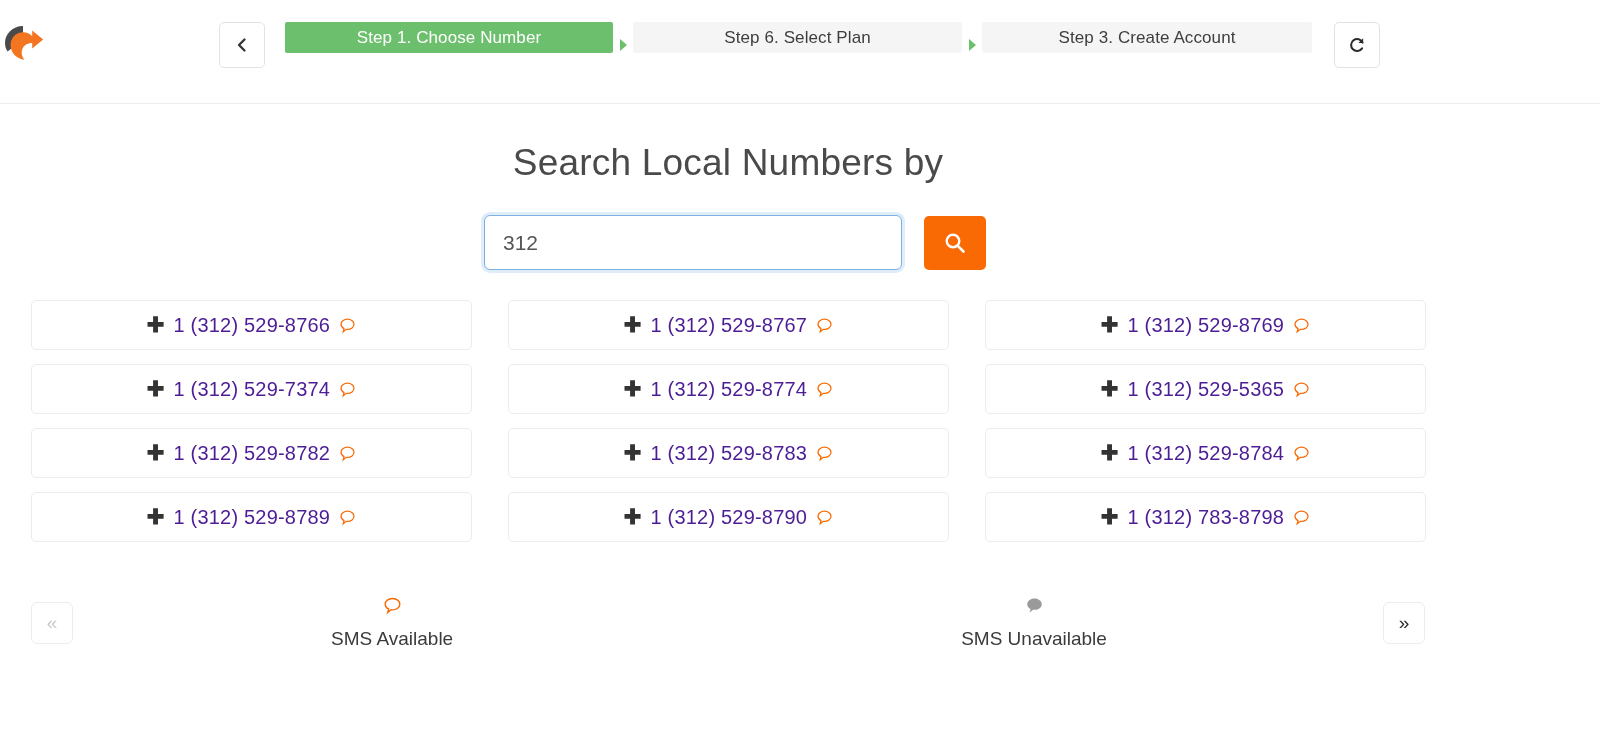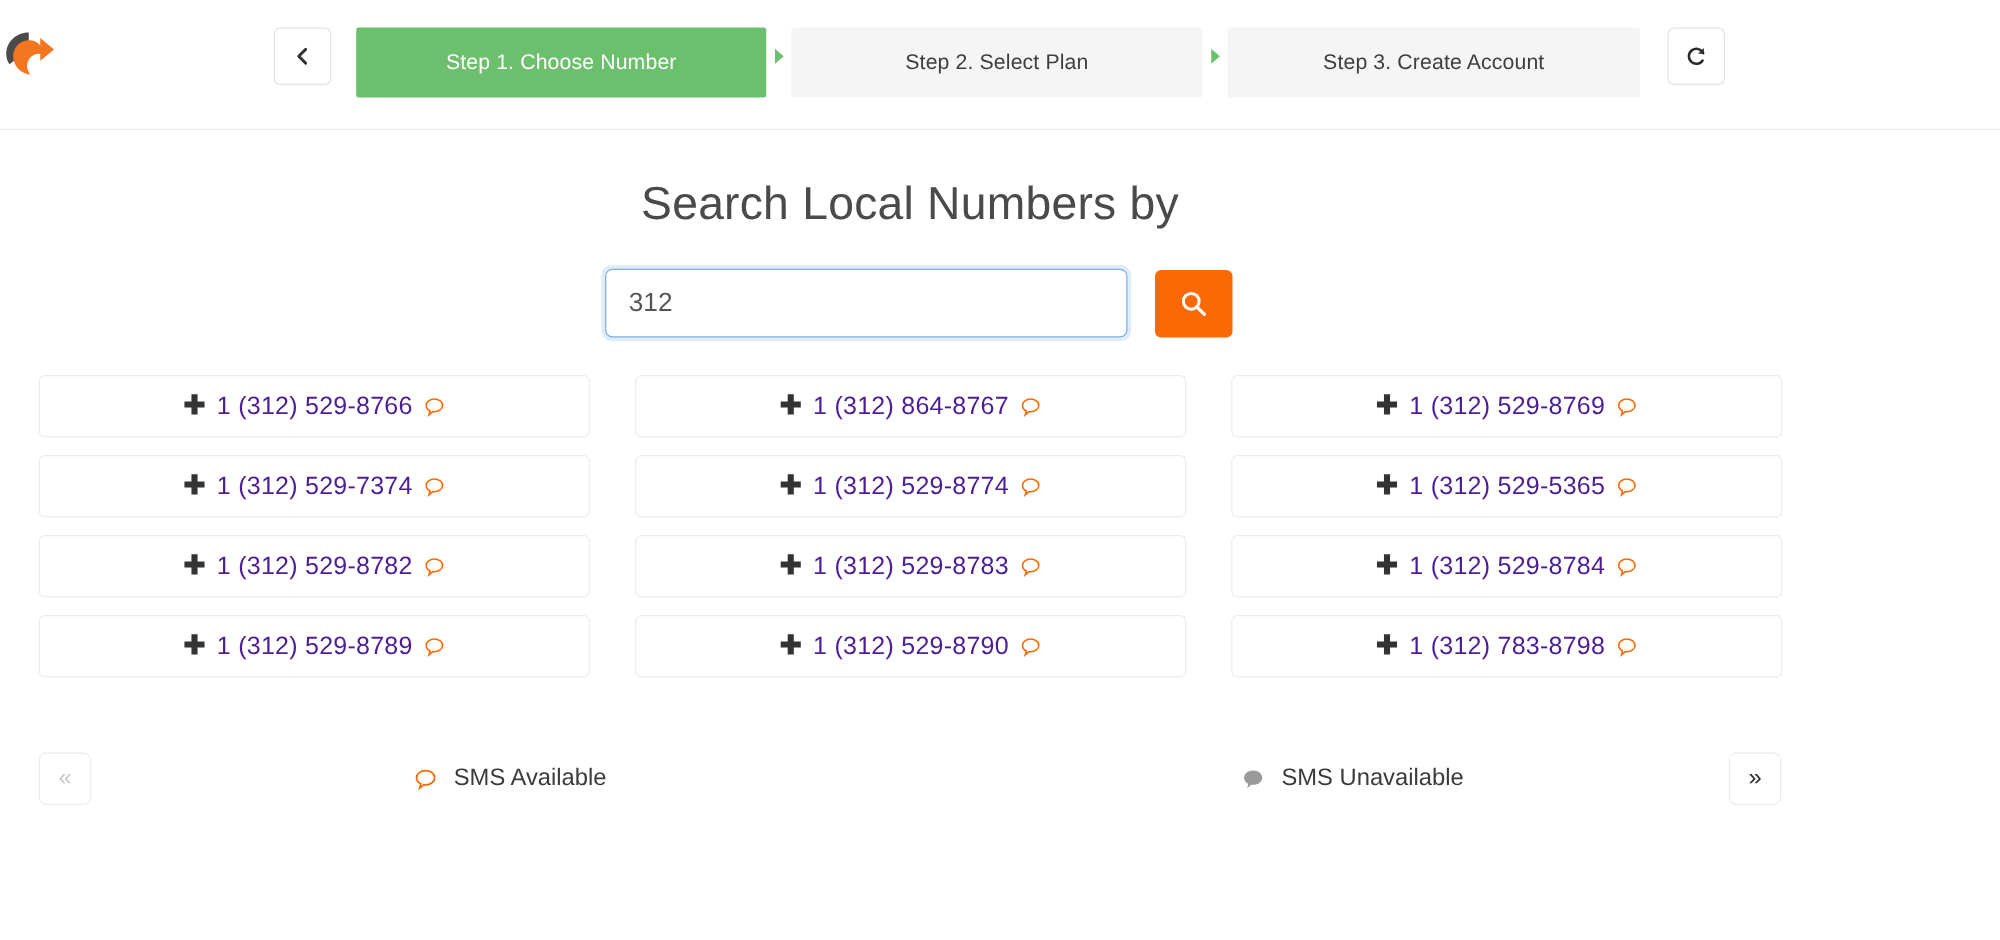--- a/index.html
+++ b/index.html
@@ -49,21 +49,21 @@
     cursor: pointer;
   }
   .nav-sq svg { display:block; }
 
   .steps {
     display: flex;
     align-items: flex-start;
     margin-left: 20px;
   }
   .step {
-    height: 56px;
+    height: 31px;
     display: flex;
     align-items: center;
     justify-content: center;
     font-size: 17px;
     letter-spacing: .1px;
     background: #f5f5f5;
     color: #3e3e3e;
     border-radius: 2px;
     cursor: pointer;
     white-space: nowrap;
@@ -210,20 +210,21 @@
     flex: 1;
     display: flex;
     align-items: center;
   }
   .legend-item {
     display: flex;
     align-items: center;
     gap: 13px;
     font-size: 19px;
     color: #3b3b3b;
+    flex-direction: column;
   }
   .legend-avail { margin-left: 258px; }
   .legend-unavail { margin-left: 508px; }
   .legend-item .ic svg { display:block; }
 </style>
 </head>
 <body>
 
 <div class="header">
 
@@ -245,21 +246,21 @@
     <div class="steps">
       <div class="step step-w1 active">
         <span>Step 1. Choose Number</span>
       </div>
       <span class="step-arrow">
         <svg width="10" height="16" viewBox="0 0 10 16">
           <path d="M2 2 L9 8 L2 14 Z" fill="#6cbf6c"></path>
         </svg>
       </span>
       <div class="step step-w2">
-        <span>Step 2. Select Plan</span>
+        <span>Step 6. Select Plan</span>
       </div>
       <span class="step-arrow">
         <svg width="10" height="16" viewBox="0 0 10 16">
           <path d="M2 2 L9 8 L2 14 Z" fill="#6cbf6c"></path>
         </svg>
       </span>
       <div class="step step-w3">
         <span>Step 3. Create Account</span>
       </div>
     </div>
@@ -298,21 +299,21 @@
       <span class="num">1 (312) 529-8766</span>
       <span class="sms">
         <svg width="17" height="17" viewBox="0 0 17 17">
             <path d="M8.5 2.2 C4.9 2.2 2 4.5 2 7.3 C2 9.1 3.2 10.7 5 11.6 L4.2 14.8 L7.2 12.3 C7.6 12.35 8 12.4 8.5 12.4 C12.1 12.4 15 10.1 15 7.3 C15 4.5 12.1 2.2 8.5 2.2 Z" fill="none" stroke="#f96a05" stroke-width="1.25"></path>
           </svg>
       </span>
     </div>
 
     <div class="numcell">
       <span class="plus">✚</span>
-      <span class="num">1 (312) 864-8767</span>
+      <span class="num">1 (312) 529-8767</span>
       <span class="sms">
         <svg width="17" height="17" viewBox="0 0 17 17">
             <path d="M8.5 2.2 C4.9 2.2 2 4.5 2 7.3 C2 9.1 3.2 10.7 5 11.6 L4.2 14.8 L7.2 12.3 C7.6 12.35 8 12.4 8.5 12.4 C12.1 12.4 15 10.1 15 7.3 C15 4.5 12.1 2.2 8.5 2.2 Z" fill="none" stroke="#f96a05" stroke-width="1.25"></path>
           </svg>
       </span>
     </div>
 
     <div class="numcell">
       <span class="plus">✚</span>
       <span class="num">1 (312) 529-8769</span>

